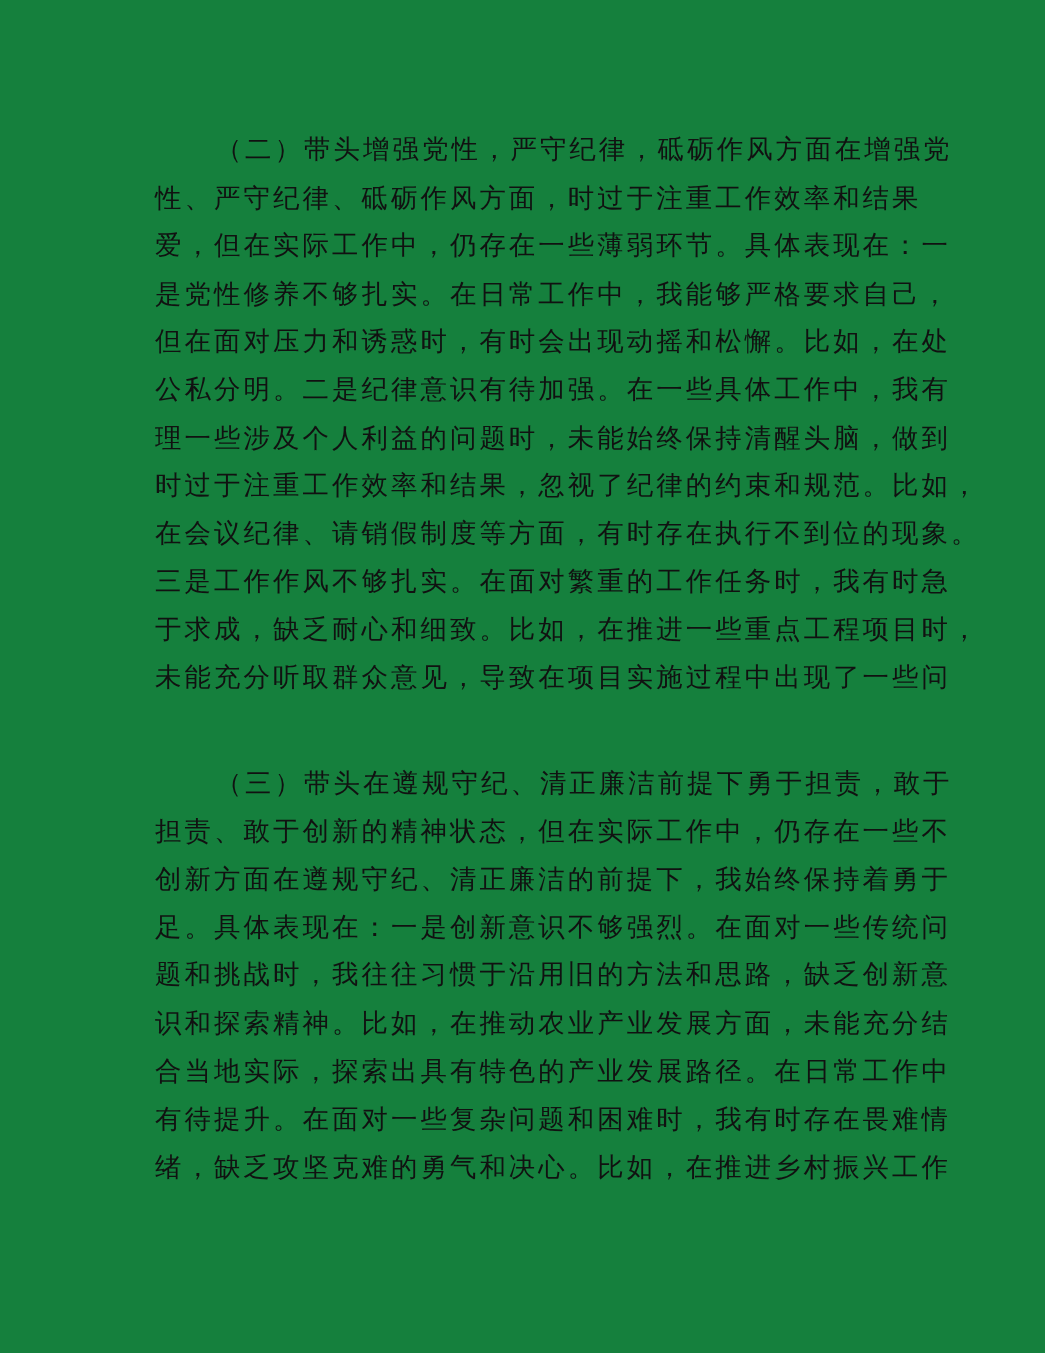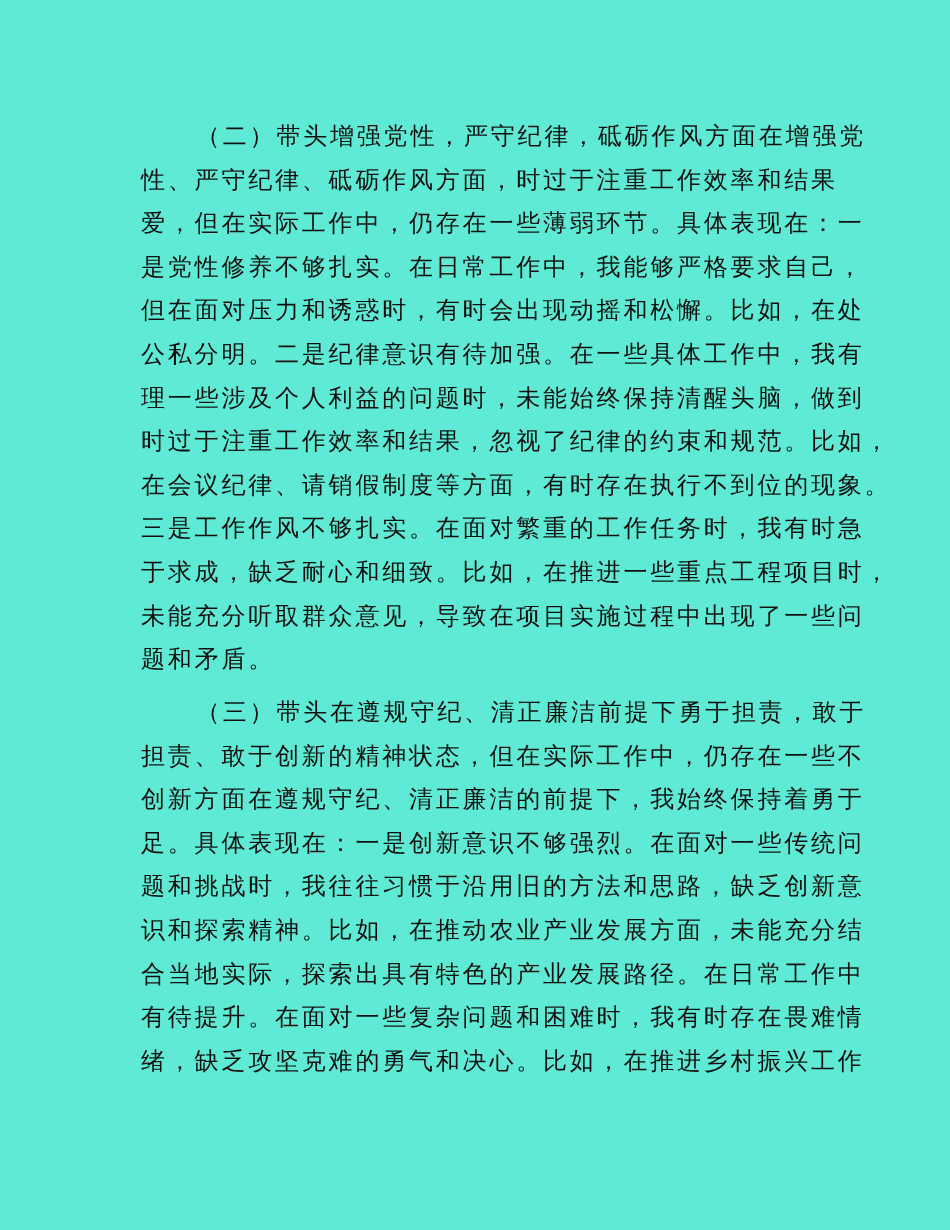--- a/index.html
+++ b/index.html
@@ -14,21 +14,21 @@
       overflow: hidden;
       font-family: "DejaVu Sans", "Liberation Sans", sans-serif;
       color: #111111;
     }
     .page {
       position: absolute;
       left: 0;
       top: 0;
       width: 950px;
       height: 1230px;
-      background: #5eead4;
+      background: #15803d;
     }
     .paragraph {
       position: absolute;
       left: 141px;
       width: 700px;
     }
     .line {
       display: block;
       height: 43.6px;
       line-height: 43.6px;
@@ -53,21 +53,20 @@
     <span class="line">爱，但在实际工作中，仍存在一些薄弱环节。具体表现在：一</span>
     <span class="line">是党性修养不够扎实。在日常工作中，我能够严格要求自己，</span>
     <span class="line">但在面对压力和诱惑时，有时会出现动摇和松懈。比如，在处</span>
     <span class="line">公私分明。二是纪律意识有待加强。在一些具体工作中，我有</span>
     <span class="line">理一些涉及个人利益的问题时，未能始终保持清醒头脑，做到</span>
     <span class="line">时过于注重工作效率和结果，忽视了纪律的约束和规范。比如，</span>
     <span class="line">在会议纪律、请销假制度等方面，有时存在执行不到位的现象。</span>
     <span class="line">三是工作作风不够扎实。在面对繁重的工作任务时，我有时急</span>
     <span class="line">于求成，缺乏耐心和细致。比如，在推进一些重点工程项目时，</span>
     <span class="line">未能充分听取群众意见，导致在项目实施过程中出现了一些问</span>
-    <span class="line">题和矛盾。</span>
   </div>
 
   <div class="paragraph" id="para-2">
     <span class="line indent">（三）带头在遵规守纪、清正廉洁前提下勇于担责，敢于</span>
     <span class="line">担责、敢于创新的精神状态，但在实际工作中，仍存在一些不</span>
     <span class="line">创新方面在遵规守纪、清正廉洁的前提下，我始终保持着勇于</span>
     <span class="line">足。具体表现在：一是创新意识不够强烈。在面对一些传统问</span>
     <span class="line">题和挑战时，我往往习惯于沿用旧的方法和思路，缺乏创新意</span>
     <span class="line">识和探索精神。比如，在推动农业产业发展方面，未能充分结</span>
     <span class="line">合当地实际，探索出具有特色的产业发展路径。在日常工作中</span>

